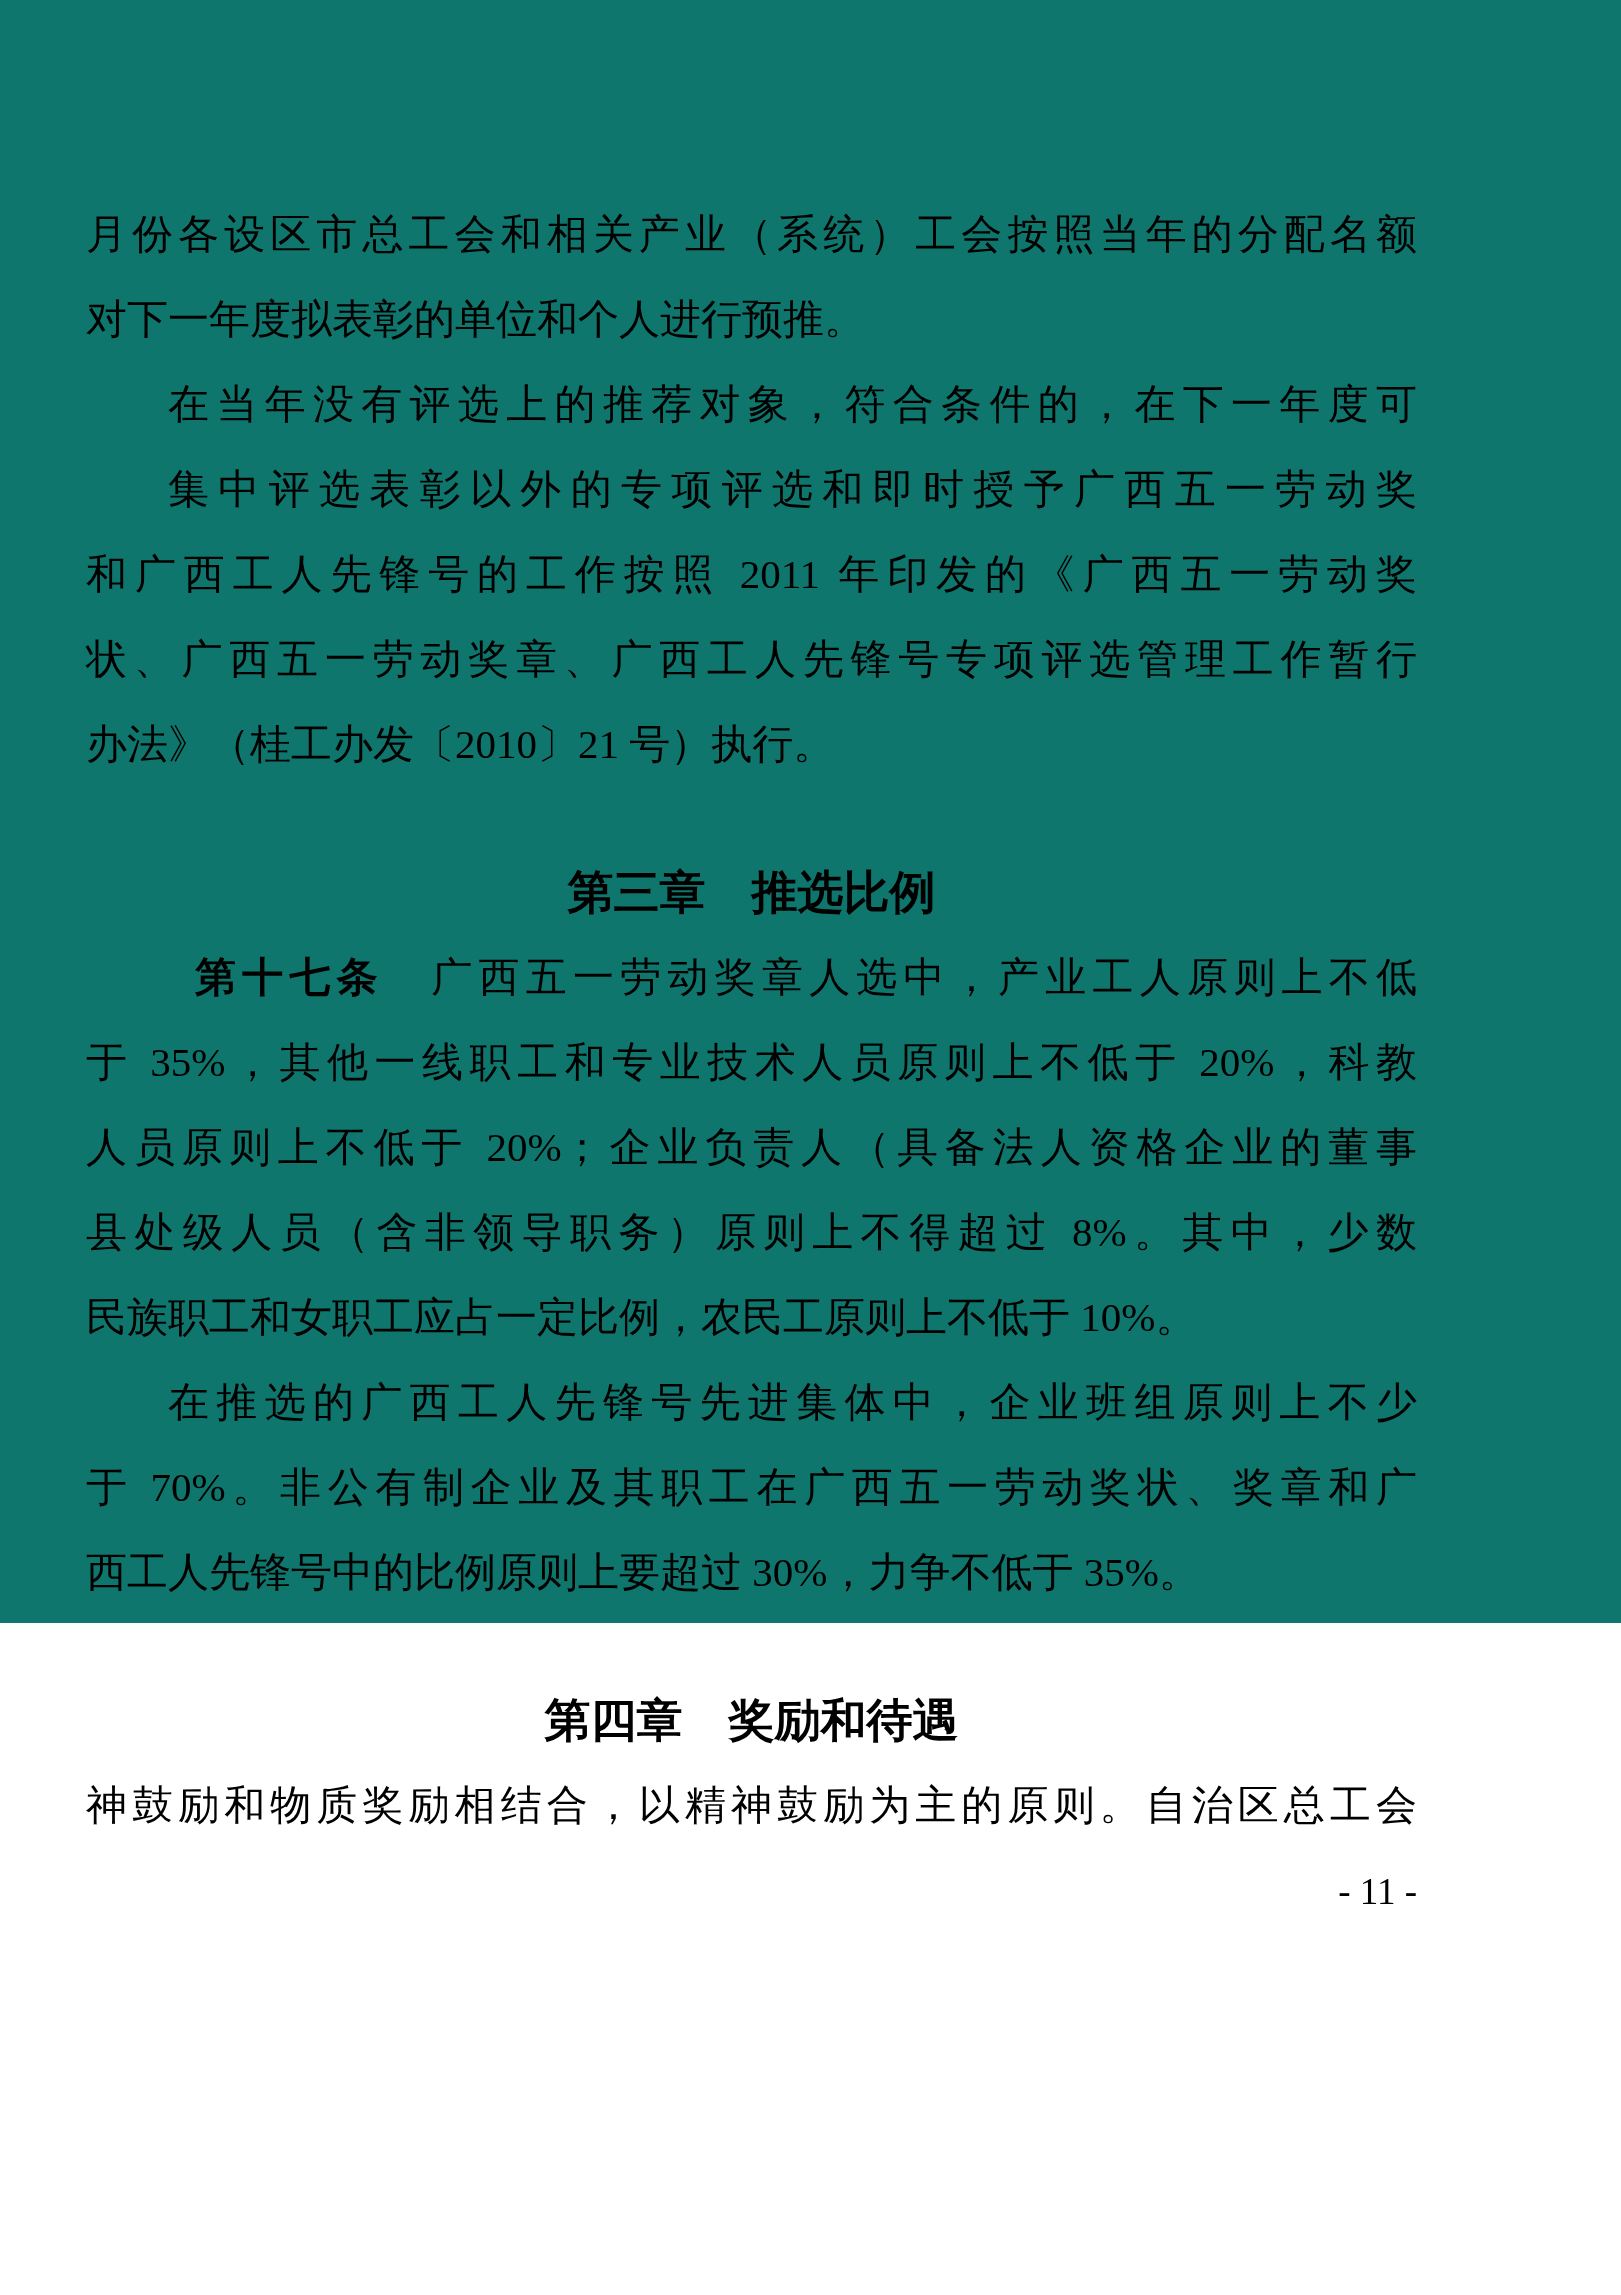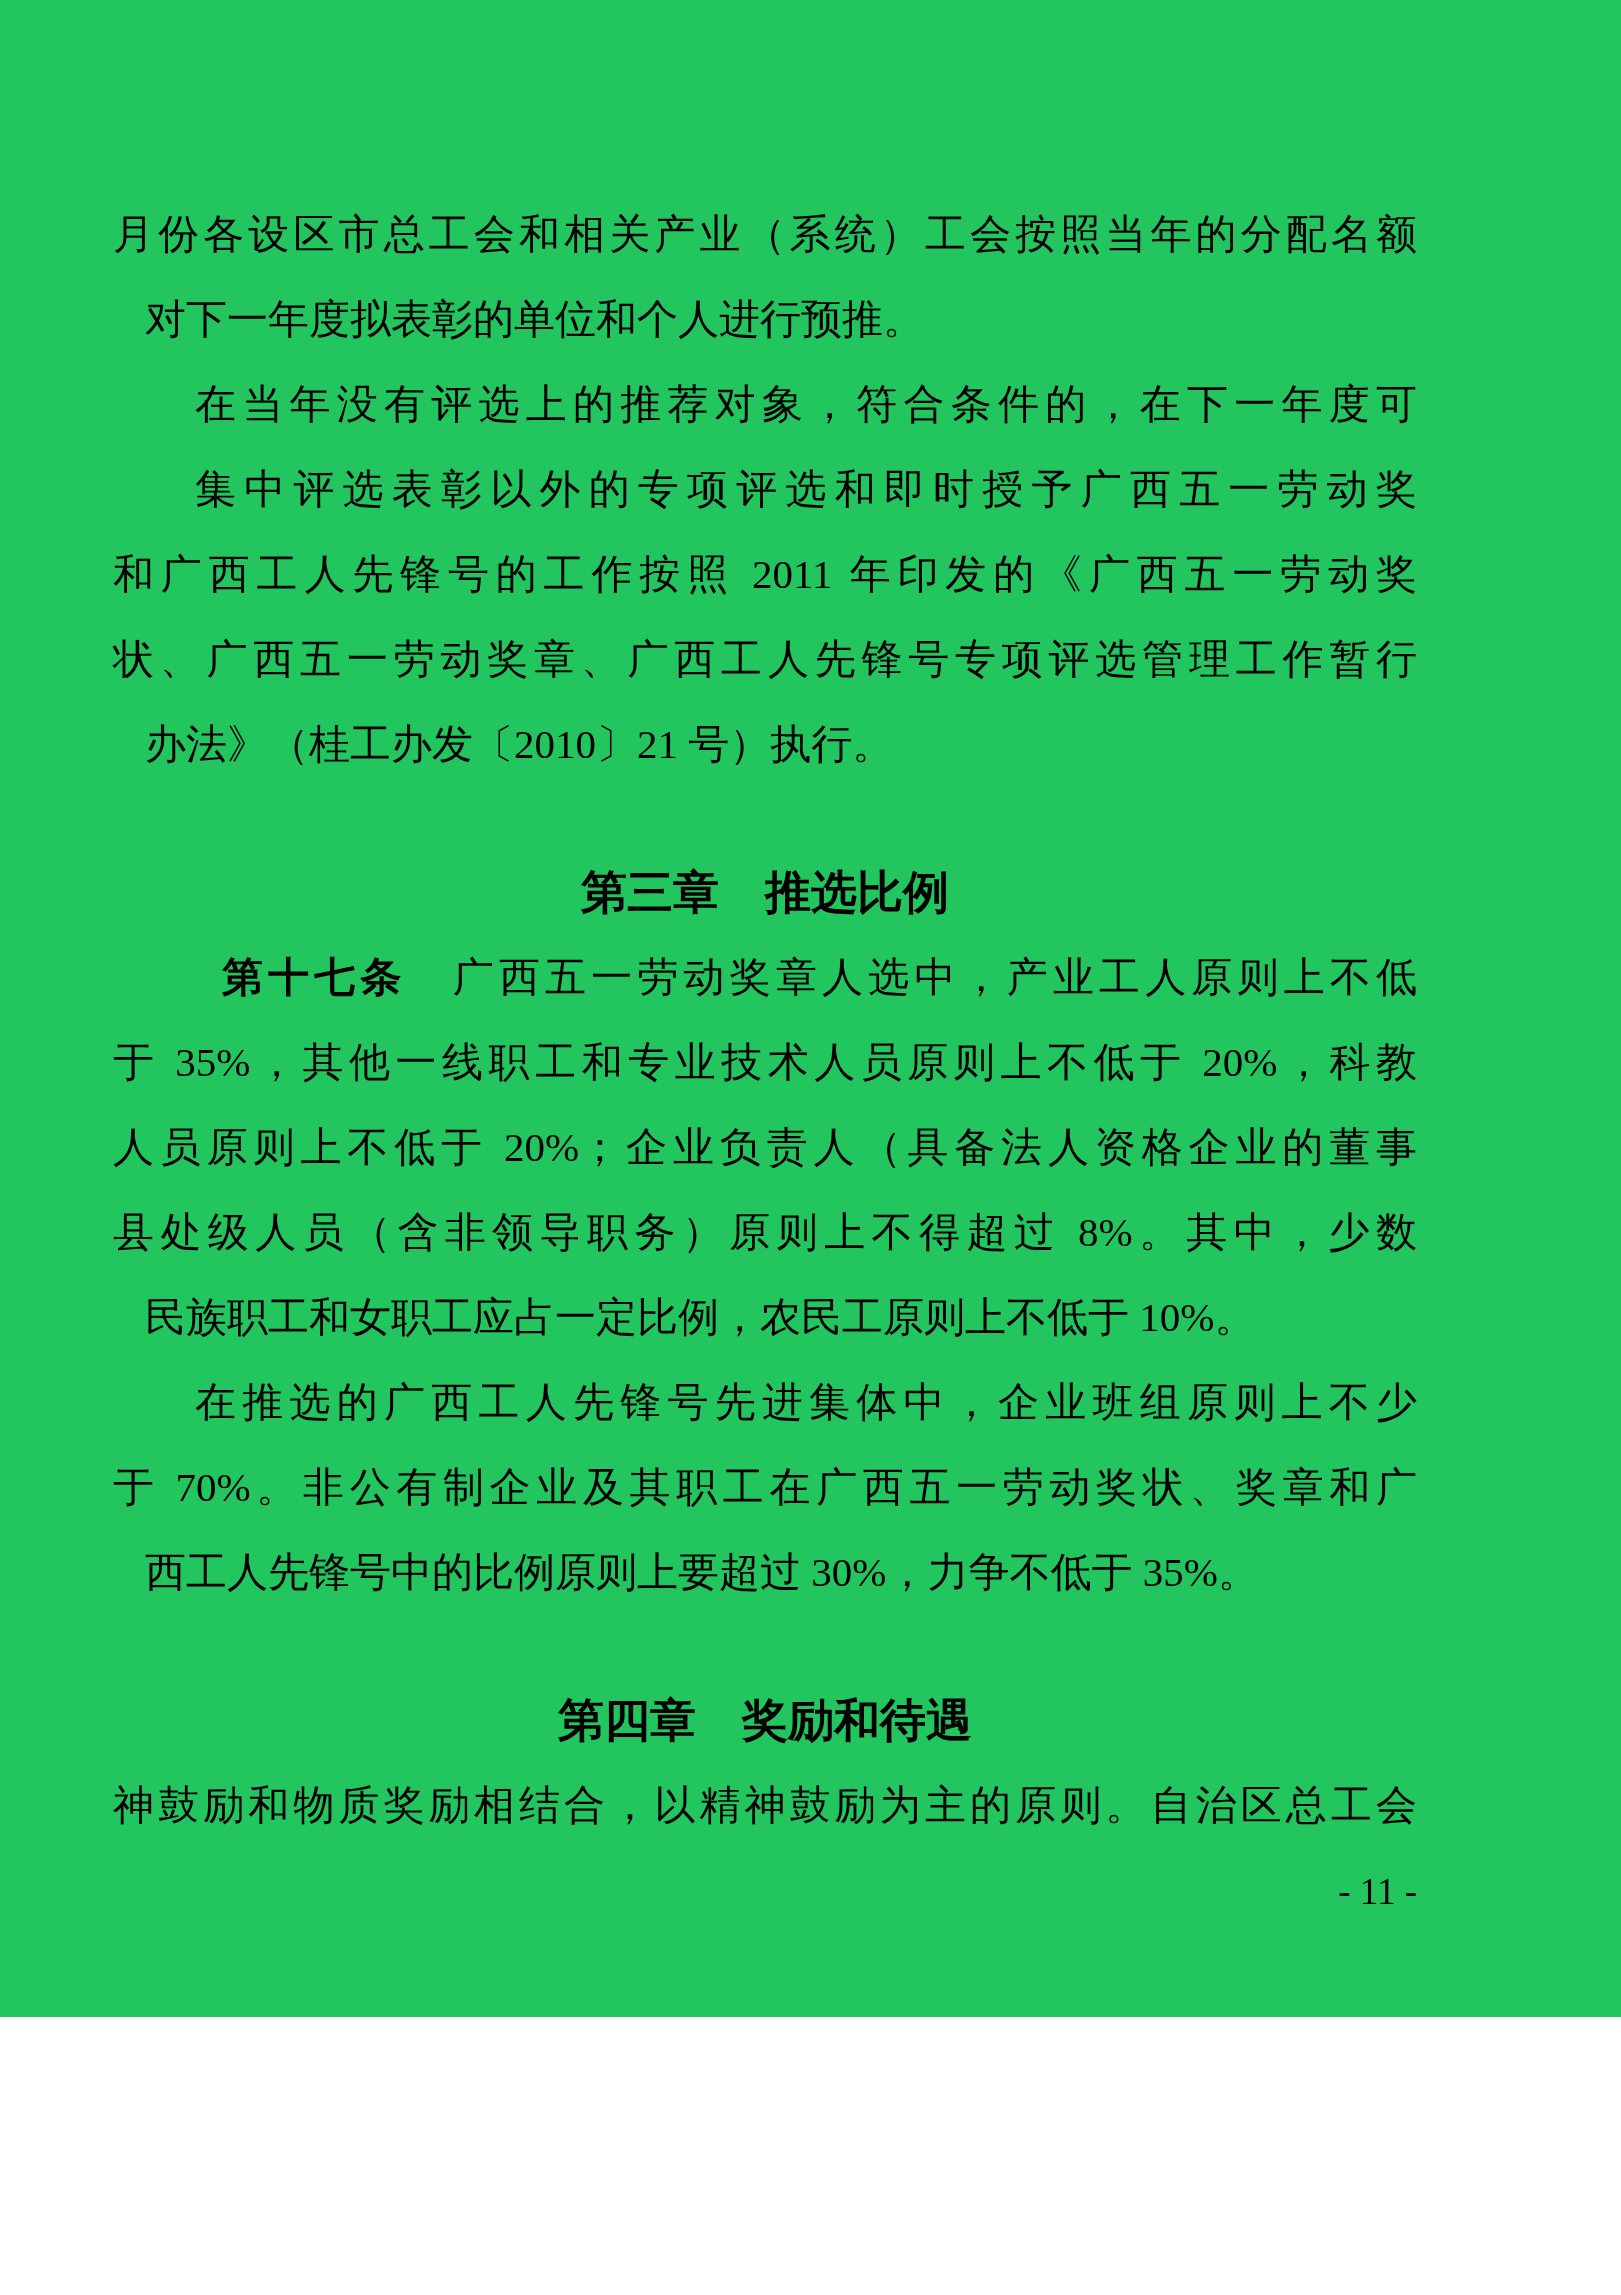--- a/index.html
+++ b/index.html
@@ -10,34 +10,33 @@
   body {
     width: 1621px;
     height: 2295px;
     overflow: hidden;
     color: #000000;
     font-family: "Liberation Serif", serif;
   }
   .page {
     box-sizing: border-box;
     width: 1621px;
-    height: 2017px;
-    padding: 192px 204px 0 113px;
-    background: #22c55e;
+    height: 1623px;
+    padding: 192px 204px 0 86px;
+    background: #0f766e;
   }
   .line {
     font-size: 41px;
     line-height: 85px;
     text-align: justify;
     text-align-last: justify;
     letter-spacing: 0;
   }
   .line.end {
     text-align-last: left;
-    margin-left: 32px;
   }
   .line.indent {
     text-indent: 2em;
   }
   .term {
     font-family: "Liberation Sans", sans-serif;
     font-weight: bold;
     margin-left: 27px;
   }
   .heading {

